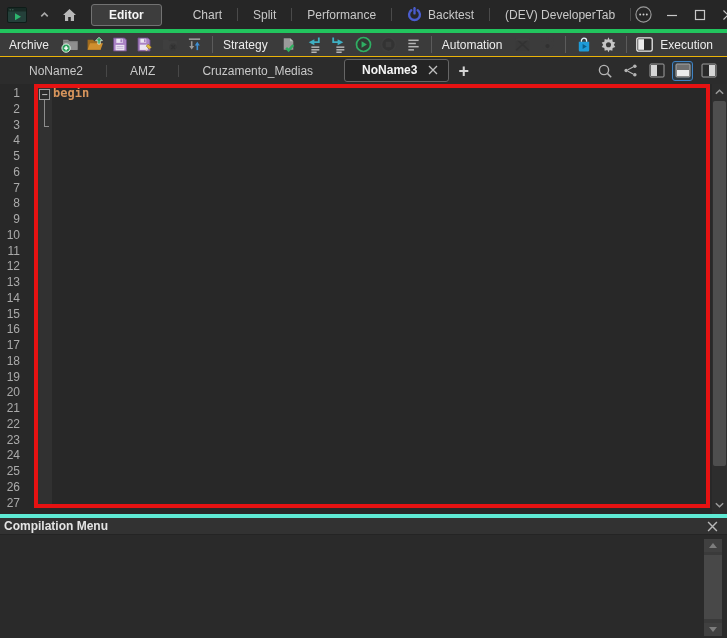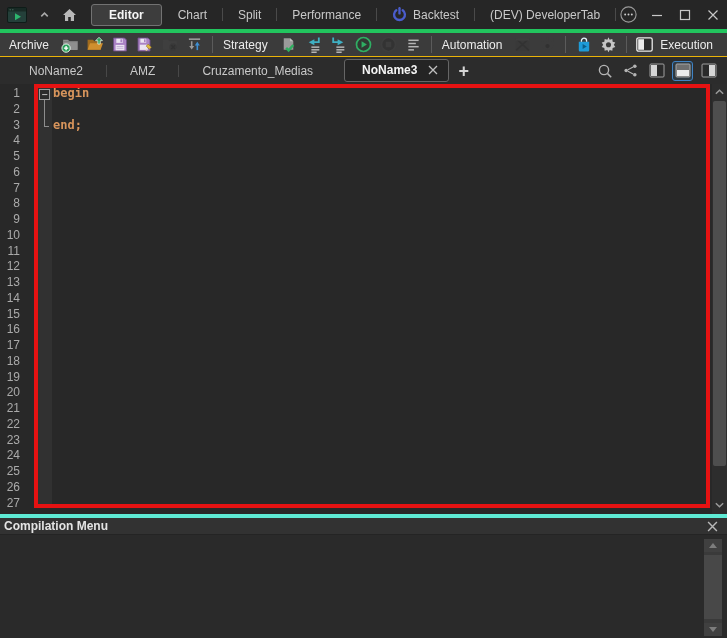--- a/index.html
+++ b/index.html
@@ -6,21 +6,21 @@
   html,body{width:727px;height:638px;overflow:hidden;background:#1f1f1f}
   button{cursor:default}
   .window{width:727px;height:638px;display:flex;flex-direction:column;background:#262626;position:relative}
 
   
   .titlebar{height:29px;display:flex;align-items:center;padding-left:5px;background:#262626;flex:0 0 29px}
   .tb-left{display:flex;align-items:center;gap:7px;margin-right:12px}
   .icon-btn{display:inline-flex;align-items:center;justify-content:center;background:none;border:none;padding:2px}
   .tb-tabs{display:flex;align-items:center;height:100%}
   .tb-tab{display:flex;align-items:center;gap:6px;padding:4px 15px;color:#c9c9c9;font-size:12px;white-space:nowrap}
-  .tb-tab.active{background:#3d3d3d;border:1px solid #727272;border-radius:3px;color:#f5f5f5;font-weight:bold;padding:3px 17px;margin-right:1px}
+  .tb-tab.active{background:#3d3d3d;border:1px solid #727272;border-radius:3px;color:#f5f5f5;font-weight:bold;padding:3px 17px;margin-right:16px}
   .tb-divider{width:1px;height:13px;background:#4a4a4a}
   .win-controls{margin-left:auto;display:flex;align-items:center;gap:3px;padding-right:5px}
   .win-controls .icon-btn{width:25px;height:23px}
 
   
   .toolbar{height:27px;background:#3b3b3b;display:flex;align-items:center;padding:0 5px;border-top:4px solid #22c55e;flex:0 0 27px}
   .toolbar-groups{display:flex;align-items:center}
   .tool-group{display:flex;align-items:center;gap:2px}
   .group-label{color:#ececec;font-size:12px;margin:0 7px 0 4px}
   .tool-btn{width:23px;height:23px;display:inline-flex;align-items:center;justify-content:center;background:none;border:none}
@@ -458,21 +458,20 @@
         <div class="gutter-row">24</div>
         <div class="gutter-row">25</div>
         <div class="gutter-row">26</div>
         <div class="gutter-row">27</div>
       </div>
     <div class="fold-box">−</div>
     <div class="fold-line"></div>
     <div class="code-layer" id="code-layer">
         <div class="code-row">begin</div>
         <div class="code-row"></div>
-        <div class="code-row">end;</div>
         <div class="code-row"></div>
         <div class="code-row"></div>
         <div class="code-row"></div>
         <div class="code-row"></div>
         <div class="code-row"></div>
         <div class="code-row"></div>
         <div class="code-row"></div>
         <div class="code-row"></div>
         <div class="code-row"></div>
         <div class="code-row"></div>

